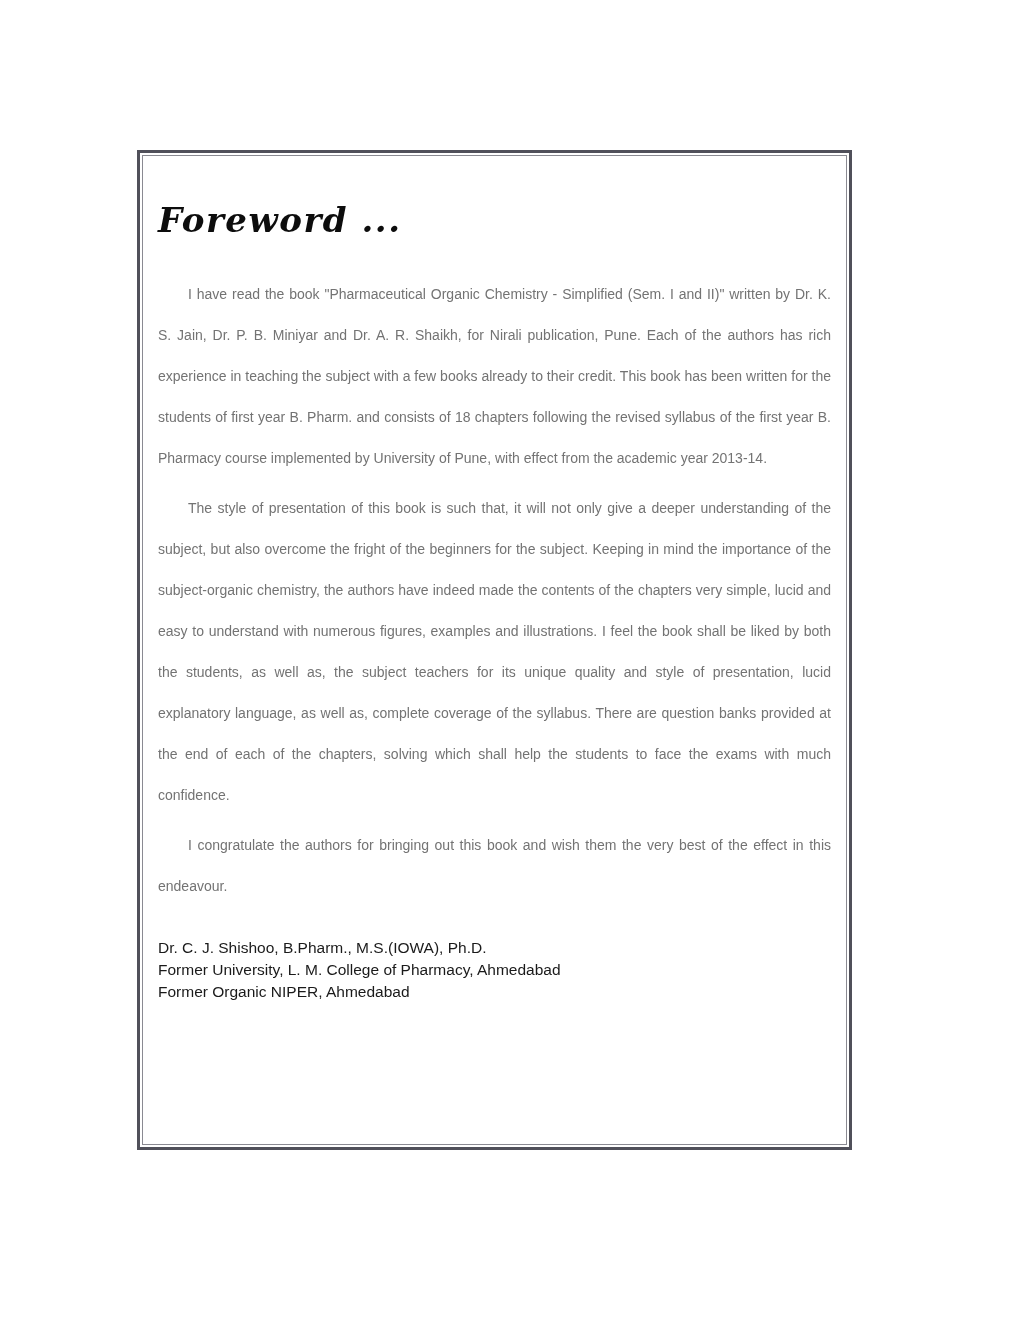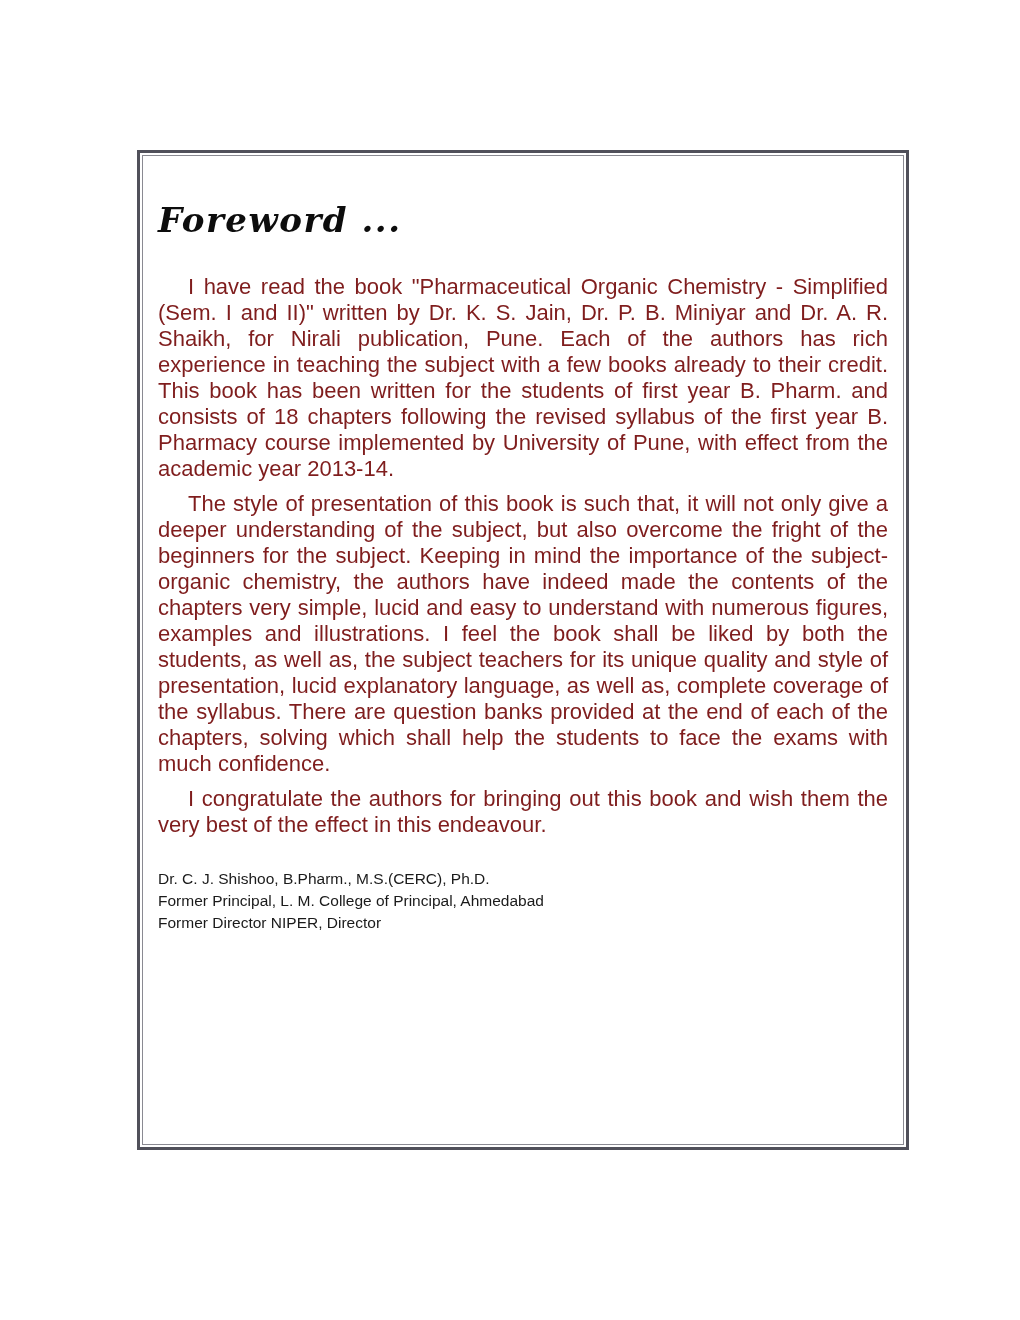--- a/index.html
+++ b/index.html
@@ -11,21 +11,21 @@
     background: #ffffff;
     font-family: "Liberation Sans", sans-serif;
     color: #1a1a1a;
     margin: 0 auto;
     overflow: hidden;
   }
   .frame {
     position: absolute;
     left: 137px;
     top: 150px;
-    width: 772px;
+    width: 715px;
     height: 1000px;
     border: 3px solid #50505a;
     padding: 2px;
     background: #ffffff;
   }
   .frame-inner {
     width: 100%;
     height: 100%;
     border: 1px solid #8a8a92;
     padding: 44px 15px 0 15px;
@@ -36,26 +36,26 @@
     font-weight: bold;
     font-style: italic;
     font-size: 34px;
     letter-spacing: 1.5px;
     color: #0d0d0d;
   }
   .body-text {
     margin-top: 34px;
   }
   .para {
-    font-size: 22px;
-    line-height: 26px;
+    font-size: 14px;
+    line-height: 41px;
     text-align: justify;
     text-indent: 30px;
     margin-bottom: 9px;
-    color: #7f1d1d;
+    color: #737373;
   }
   .signature {
     margin-top: 30px;
     font-size: 15.5px;
     line-height: 22px;
     color: #1a1a1a;
   }
   .sig-line { display: block; }
 </style>
 </head>
@@ -67,20 +67,20 @@
 
       <h1 class="title">Foreword ...</h1>
 
       <div class="body-text">
         <p class="para">I have read the book "Pharmaceutical Organic Chemistry - Simplified (Sem. I and II)" written by Dr. K. S. Jain, Dr. P. B. Miniyar and Dr. A. R. Shaikh, for Nirali publication, Pune. Each of the authors has rich experience in teaching the subject with a few books already to their credit.  This book has been written for the students of first year B. Pharm. and consists of 18 chapters following the revised syllabus of the first year B. Pharmacy course implemented by University of Pune, with effect from the academic year 2013-14.</p>
         <p class="para">The style of presentation of this book is such that, it will not only give a deeper understanding of the subject, but also overcome the fright of the beginners for the subject. Keeping in mind the importance of the subject-organic chemistry, the authors have indeed made the contents of the chapters very simple, lucid and easy to understand with numerous figures, examples and illustrations. I feel the book shall be liked by both the students, as well as, the subject teachers for its unique quality and style of presentation, lucid explanatory language, as well as, complete coverage of the syllabus. There are question banks provided at the end of each of the chapters, solving which shall help the students to face the exams with much confidence.</p>
         <p class="para">I congratulate the authors for bringing out this book and wish them the very best of the effect in this endeavour.</p>
       </div>
 
       <div class="signature">
-        <span class="sig-line">Dr. C. J. Shishoo, B.Pharm., M.S.(CERC), Ph.D.</span>
-        <span class="sig-line">Former Principal, L. M. College of Principal, Ahmedabad</span>
-        <span class="sig-line">Former Director NIPER, Director</span>
+        <span class="sig-line">Dr. C. J. Shishoo, B.Pharm., M.S.(IOWA), Ph.D.</span>
+        <span class="sig-line">Former University, L. M. College of Pharmacy, Ahmedabad</span>
+        <span class="sig-line">Former Organic NIPER, Ahmedabad</span>
       </div>
 
     </div>
   </div>
 </div>
 
 </body></html>

